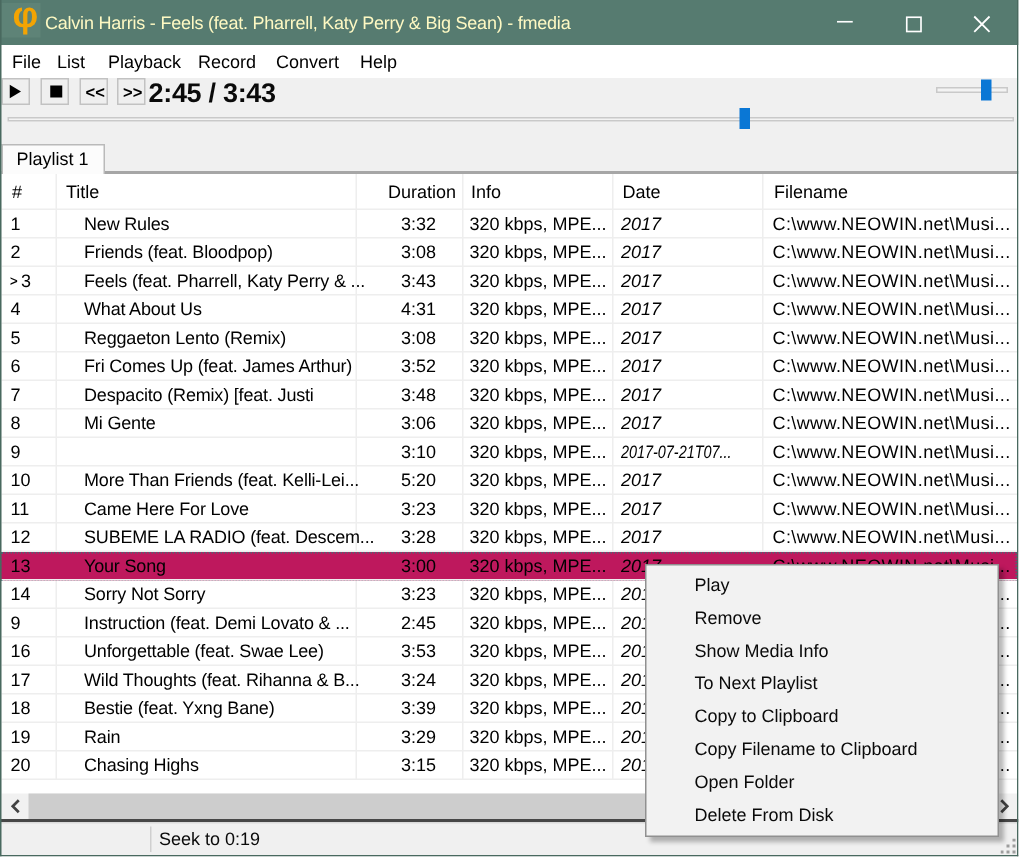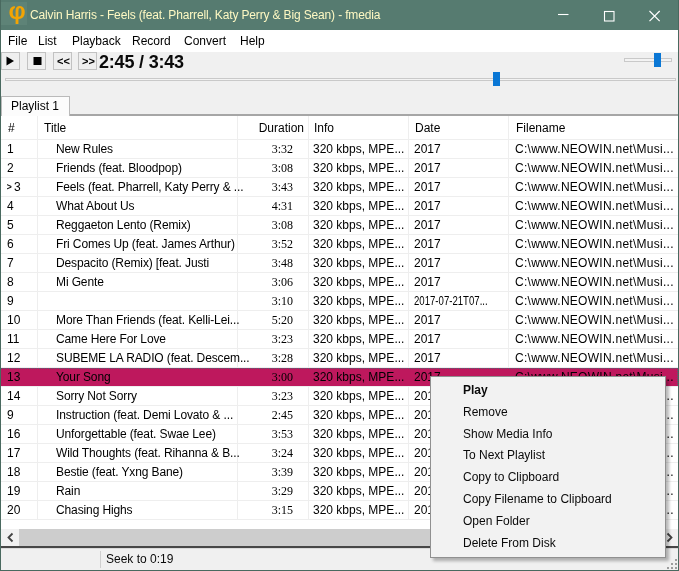--- a/index.html
+++ b/index.html
@@ -34,23 +34,23 @@
 
 
 #list { left:1px; top:116px; width:677px; height:431px; background:#ffffff; overflow:hidden; }
 #header { position:absolute; left:0; top:1px; width:677px; height:22px; background:#ffffff; color:#000; font-size:12px; }
 #header .h { position:absolute; top:0; line-height:22px; }
 .vline { position:absolute; top:0px; width:1px; height:404px; background:#eeeeee; }
 .row { position:absolute; left:0px; width:678px; height:19px; font-size:12px; color:#010101; }
 .row > div { position:absolute; top:0; height:19px; line-height:19px; white-space:nowrap; overflow:hidden; }
 .row .c0 { left:7px; width:29px; }
 .row .c1 { left:56px; width:193px; letter-spacing:-0.12px; }
-.row .c2 { left:227px; width:66px; text-align:right;font-family:Liberation Serif, serif; }
+.row .c2 { left:246px; width:66px; text-align:center; }
 .row .c3 { left:313px; width:93px; }
-.row .c4 { left:414px; width:92px; }
+.row .c4 { left:414px; width:92px;font-style:italic; }
 .row .c5 { left:515px; width:163px; letter-spacing:0.27px; }
 .rline { position:absolute; left:0; width:678px; height:1px; background:#eeeeee; }
 .sel { background:#be185d; outline:1px dotted #4d6776; outline-offset:-1px; }
 
 
 #hscroll { left:1px; top:529px; width:677px; height:17px; background:#f1f1f1; }
 #hthumb { left:18px; top:0px; width:643px; height:17px; background:#cdcdcd; }
 #darkline { left:0px; top:546px; width:679px; height:2px; background:#474747; }
 
 
@@ -328,21 +328,21 @@
     <rect x="8" y="0" width="2" height="2"></rect>
     <rect x="4" y="4" width="2" height="2"></rect>
       <rect x="8" y="4" width="2" height="2"></rect>
     <rect x="0" y="8" width="2" height="2"></rect>
       <rect x="4" y="8" width="2" height="2"></rect>
       <rect x="8" y="8" width="2" height="2"></rect>
   </g>
 </svg>
 
 <div class="abs" id="cmenu">
-<div class="mi" style="top:2px"><span style="font-weight:bold">Play</span></div>
+<div class="mi" style="top:2px"><span style="font-weight:normal">Play</span></div>
 <div class="mi" style="top:24px"><span>Remove</span></div>
 <div class="mi" style="top:67px"><span>To Next Playlist</span></div>
 <div class="mi" style="top:46px"><span>Show Media Info</span></div>
 <div class="mi" style="top:89px"><span>Copy to Clipboard</span></div>
 <div class="mi" style="top:111px"><span>Copy Filename to Clipboard</span></div>
 <div class="mi" style="top:133px"><span>Open Folder</span></div>
 <div class="mi" style="top:155px"><span>Delete From Disk</span></div>
 </div>
 
 <div class="abs" id="frame"></div>

